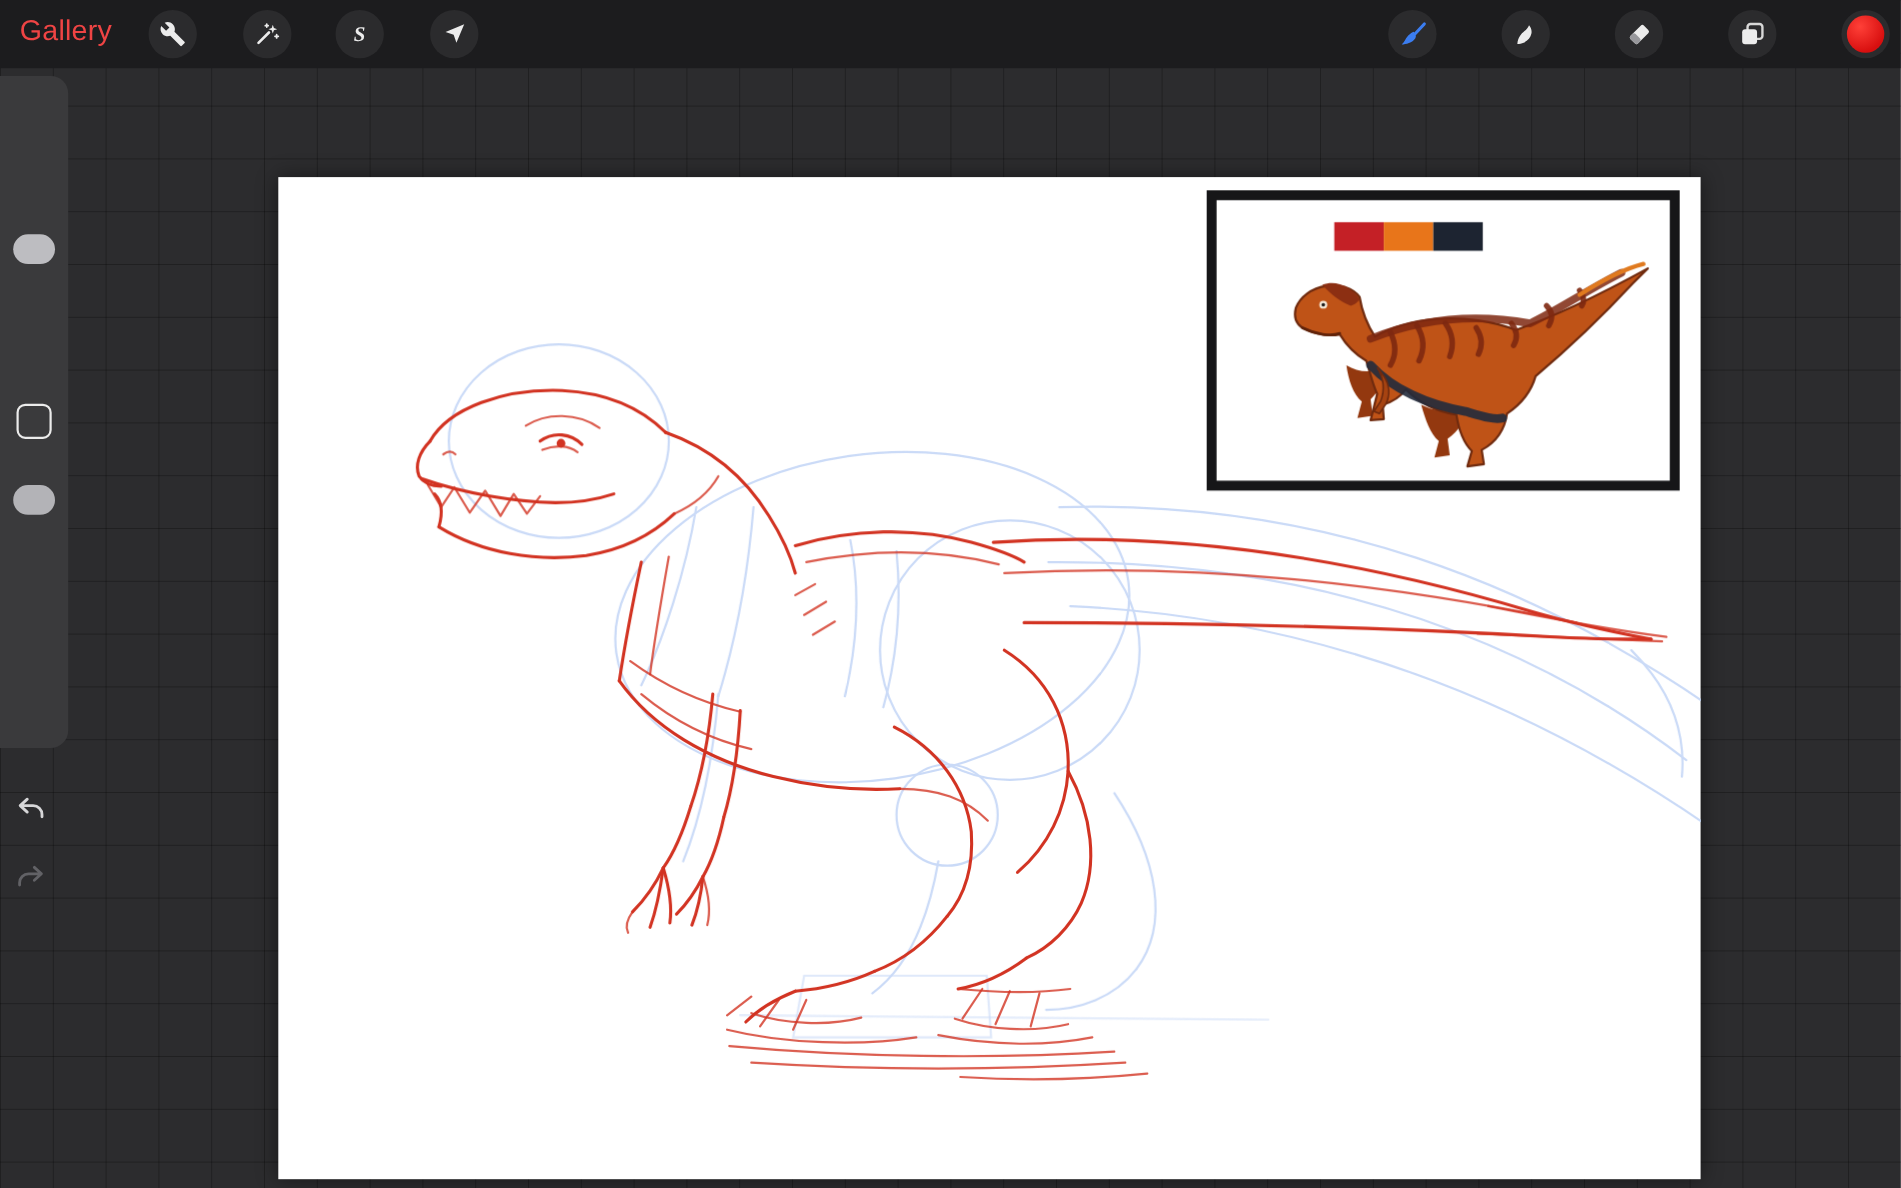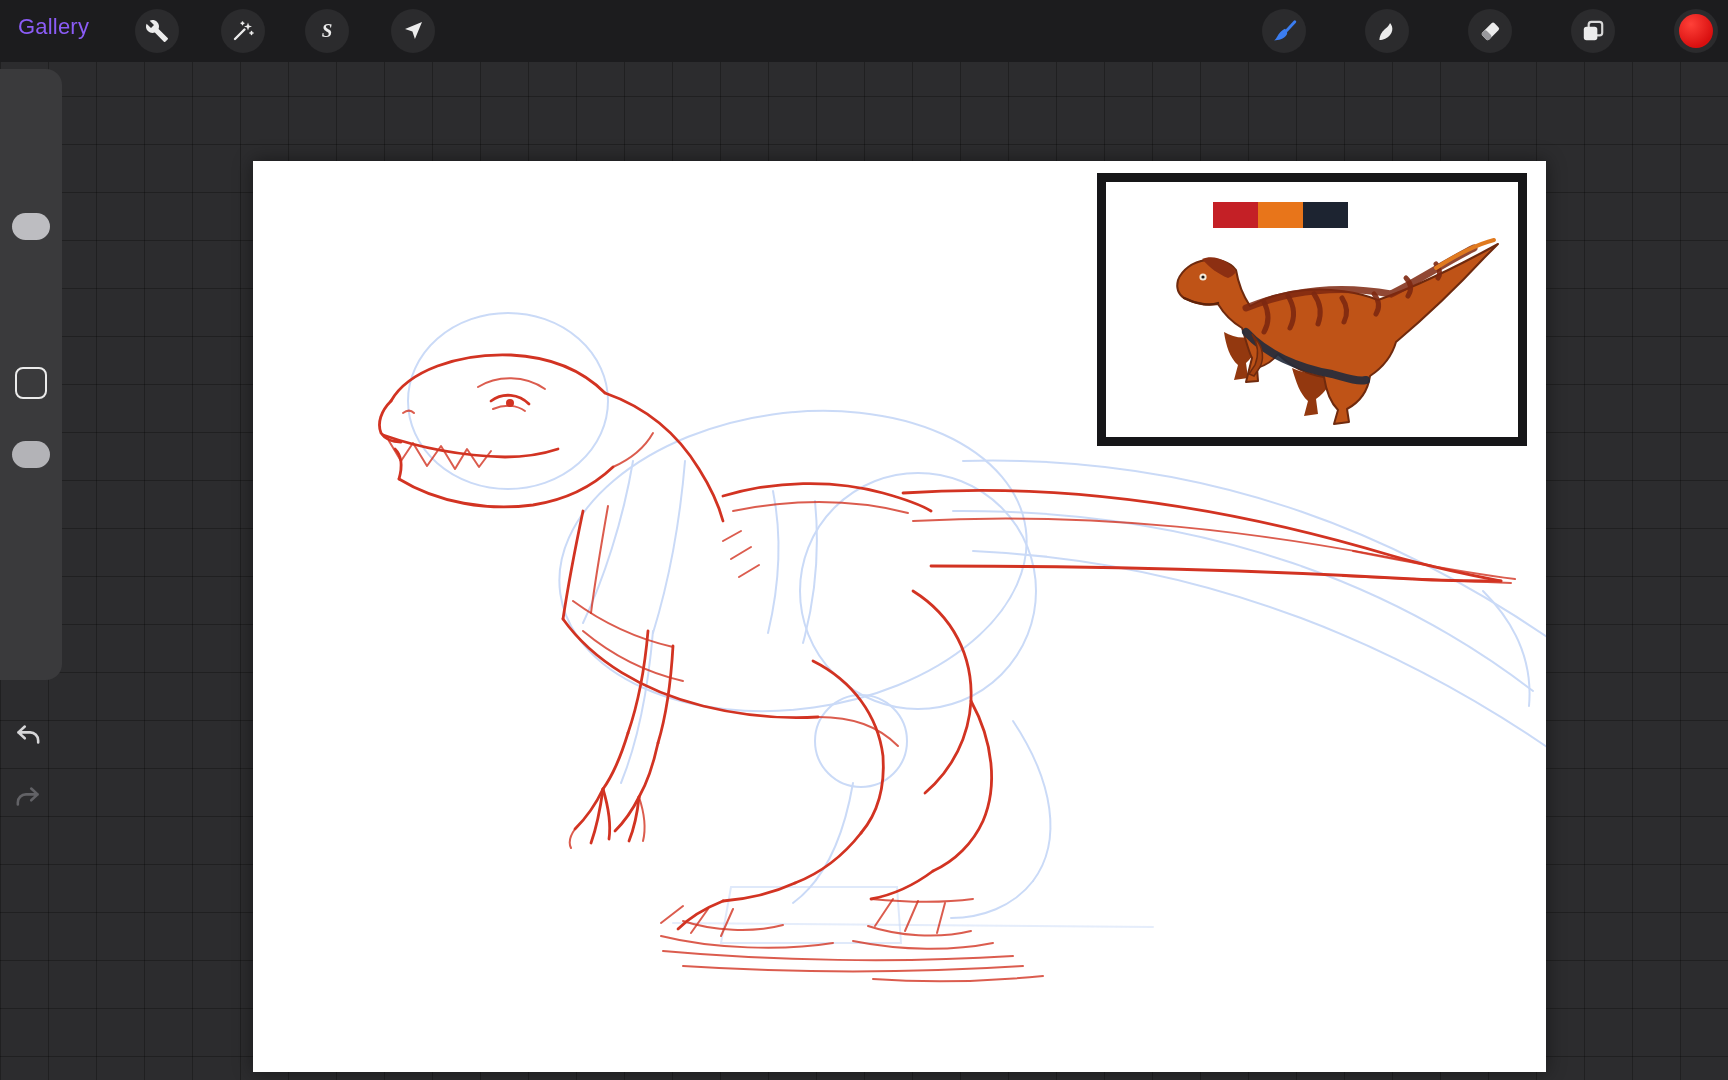--- a/index.html
+++ b/index.html
@@ -16,21 +16,21 @@
 
   
   .topbar{
     position:absolute; top:0; left:0; width:1728px; height:62px;
     background:var(--topbar-bg,#1c1c1e);
     z-index:30;
   }
   .gallery-label{
     position:absolute; left:18px; top:0; height:54px;
     display:flex; align-items:center;
-    color:#8b5cf6; font-size:22px; letter-spacing:.2px;
+    color:#ef4444; font-size:26px; letter-spacing:.2px;
     cursor:default;
   }
   .icon-btn{
     position:absolute; top:9px; width:44px; height:44px;
     border-radius:50%; background:#2b2b2d;
     display:flex; align-items:center; justify-content:center;
   }
   .icon-btn svg{ display:block; }
   .color-swatch{
     width:34px; height:34px; border-radius:50%;

